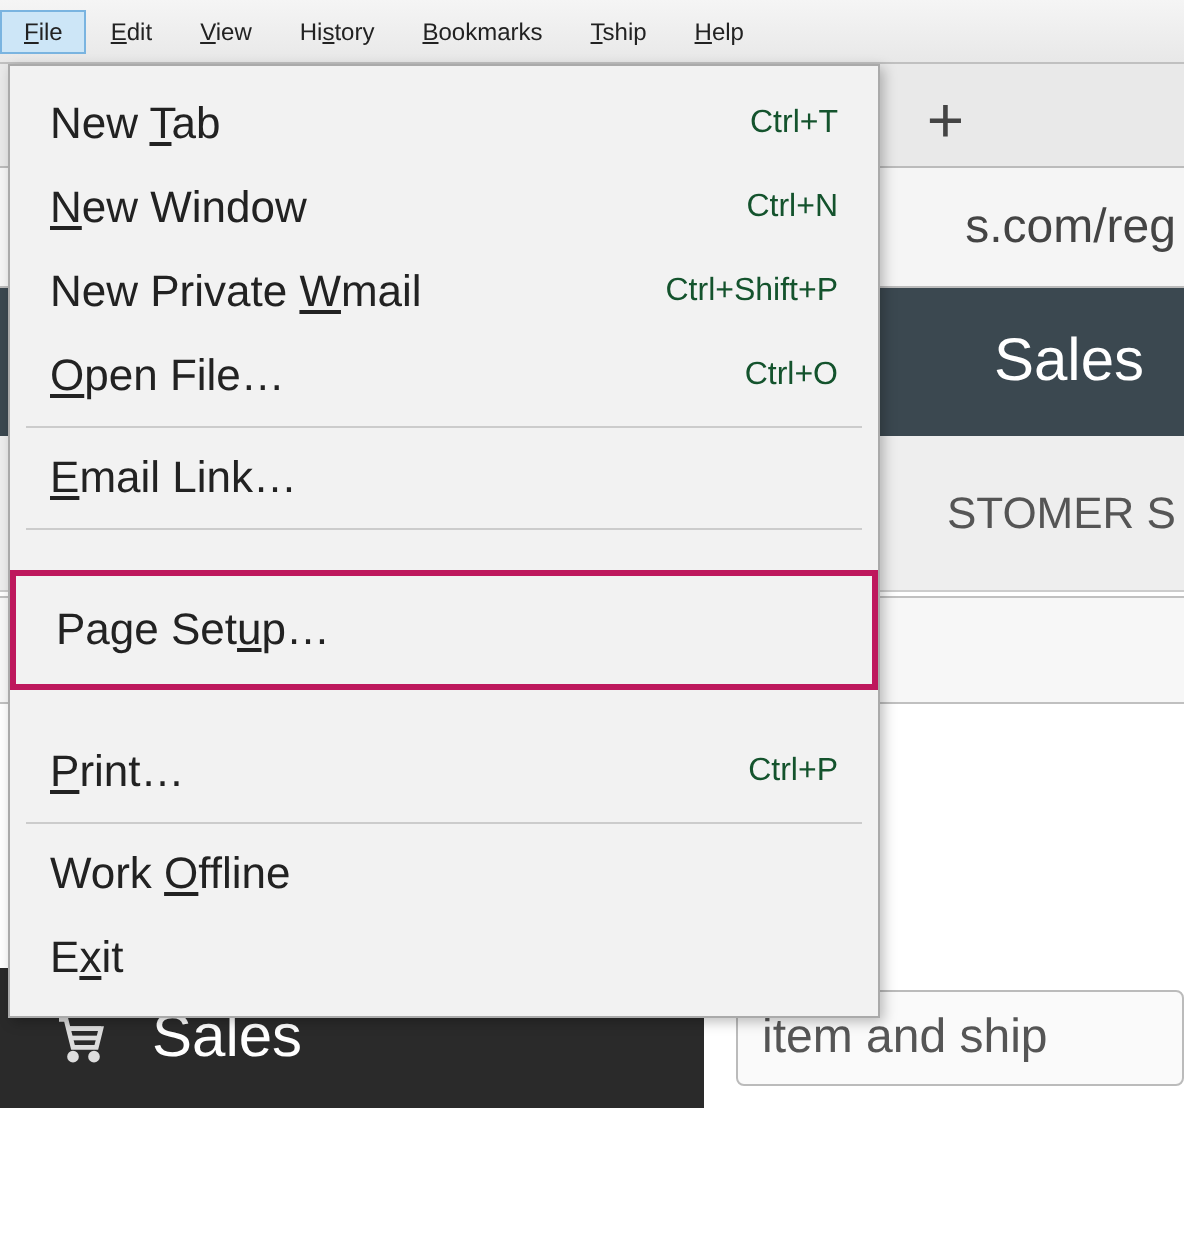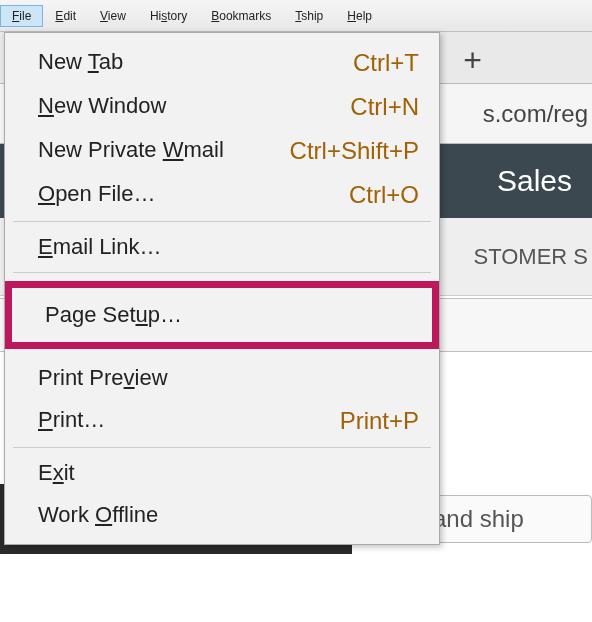--- a/index.html
+++ b/index.html
@@ -39,34 +39,35 @@
   background: #f2f2f2;
   border: 1px solid #aaa;
   box-shadow: 2px 2px 6px rgba(0,0,0,0.25);
   z-index: 100;
 }
 .dropdown-inner {
   padding: 8px 0;
 }
 .menu-item {
   display: flex;
-  padding: 8px 20px 8px 33px;
+  align-items: center;
+  padding: 8px 20px 8px 20px;
   font-size: 22px;
   color: #222;
 }
 .menu-item .label { flex: 1; }
-.menu-item .shortcut { color: #a16207; font-size: 24px; }
+.menu-item .shortcut { color: #14532d; font-size: 16px; }
 .menu-sep {
   height: 1px;
   background: #ccc;
   margin: 4px 8px;
 }
 .highlight-box {
-  border: 7px solid #be185d;
-  margin: 8px 0;
+  border: 3px solid #be185d;
+  margin: 20px 0;
   padding: 0;
 }
 .highlight-box .menu-item { padding-top: 14px; padding-bottom: 14px; }
 .bg-area {
   position: absolute;
   top: 32px;
   left: 0;
   right: 0;
   bottom: 0;
   z-index: 1;
@@ -232,30 +233,26 @@
         <span class="shortcut"></span>
       </div>
     <div class="menu-sep"></div>
     <div class="highlight-box">
       <div class="menu-item">
           <span class="label"><span>Page Set</span><span class="underline">u</span><span>p…</span></span>
           <span class="shortcut"></span>
         </div>
     </div>
     <div class="menu-item">
-        <span class="label"><span>Print Pre</span><span class="underline">v</span><span>iew</span></span>
+        <span class="label"><span></span><span class="underline">P</span><span>rint…</span></span>
+        <span class="shortcut">Ctrl+P</span>
+      </div>
+    <div class="menu-sep"></div>
+    <div class="menu-item">
+        <span class="label"><span>Work </span><span class="underline">O</span><span>ffline</span></span>
         <span class="shortcut"></span>
       </div>
-    <div class="menu-item">
-        <span class="label"><span></span><span class="underline">P</span><span>rint…</span></span>
-        <span class="shortcut">Print+P</span>
-      </div>
-    <div class="menu-sep"></div>
     <div class="menu-item">
         <span class="label"><span>E</span><span class="underline">x</span><span>it</span></span>
         <span class="shortcut"></span>
       </div>
-    <div class="menu-item">
-        <span class="label"><span>Work </span><span class="underline">O</span><span>ffline</span></span>
-        <span class="shortcut"></span>
-      </div>
   </div>
 </div>
 
 </body></html>

